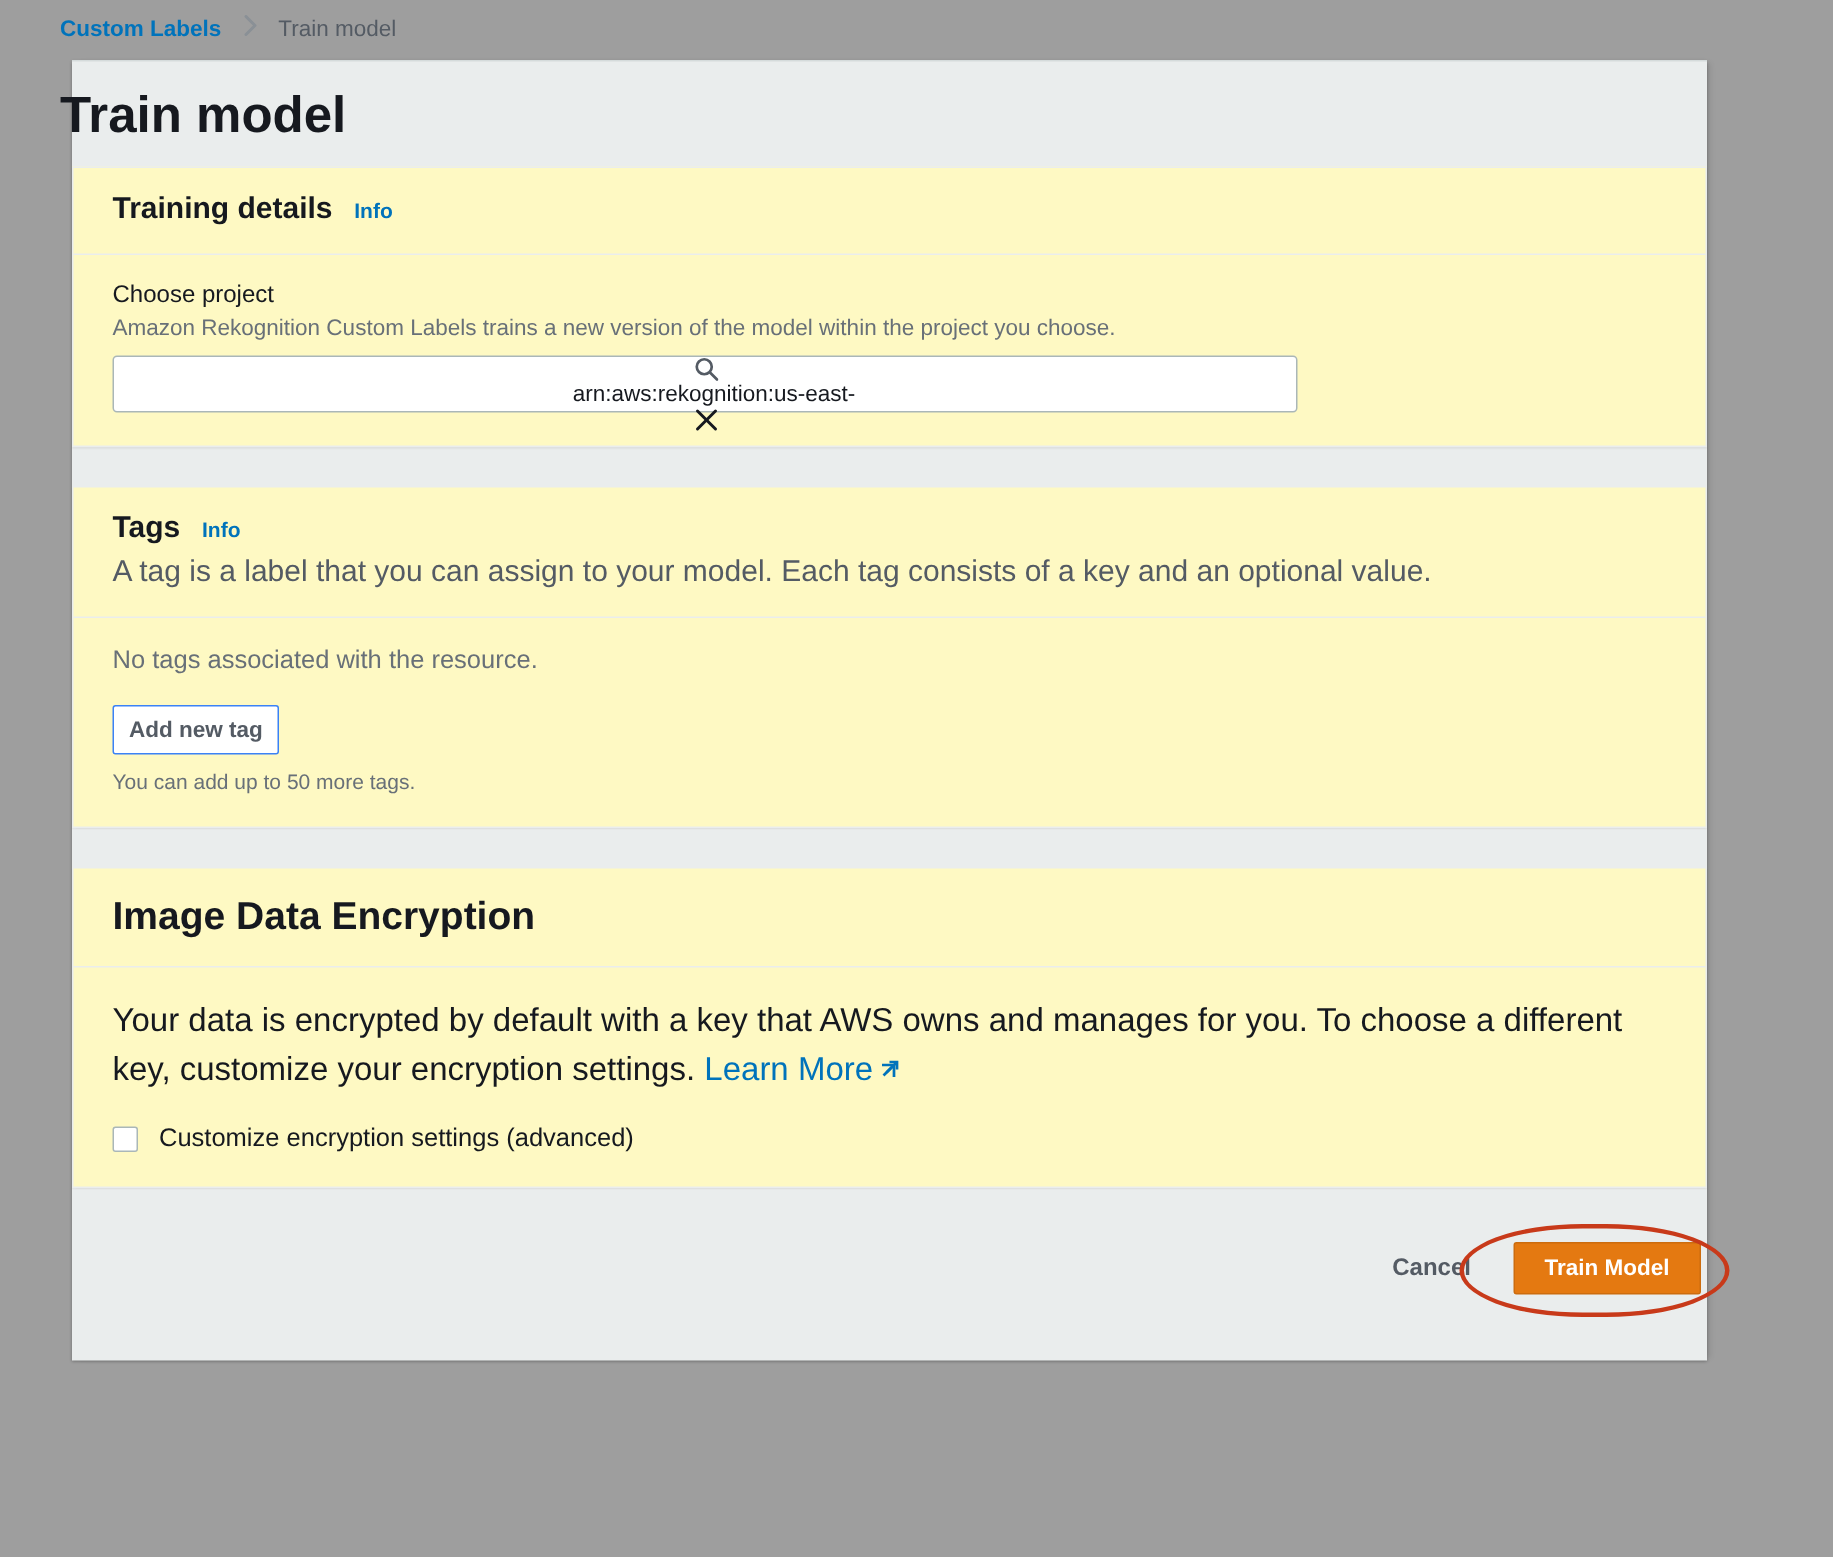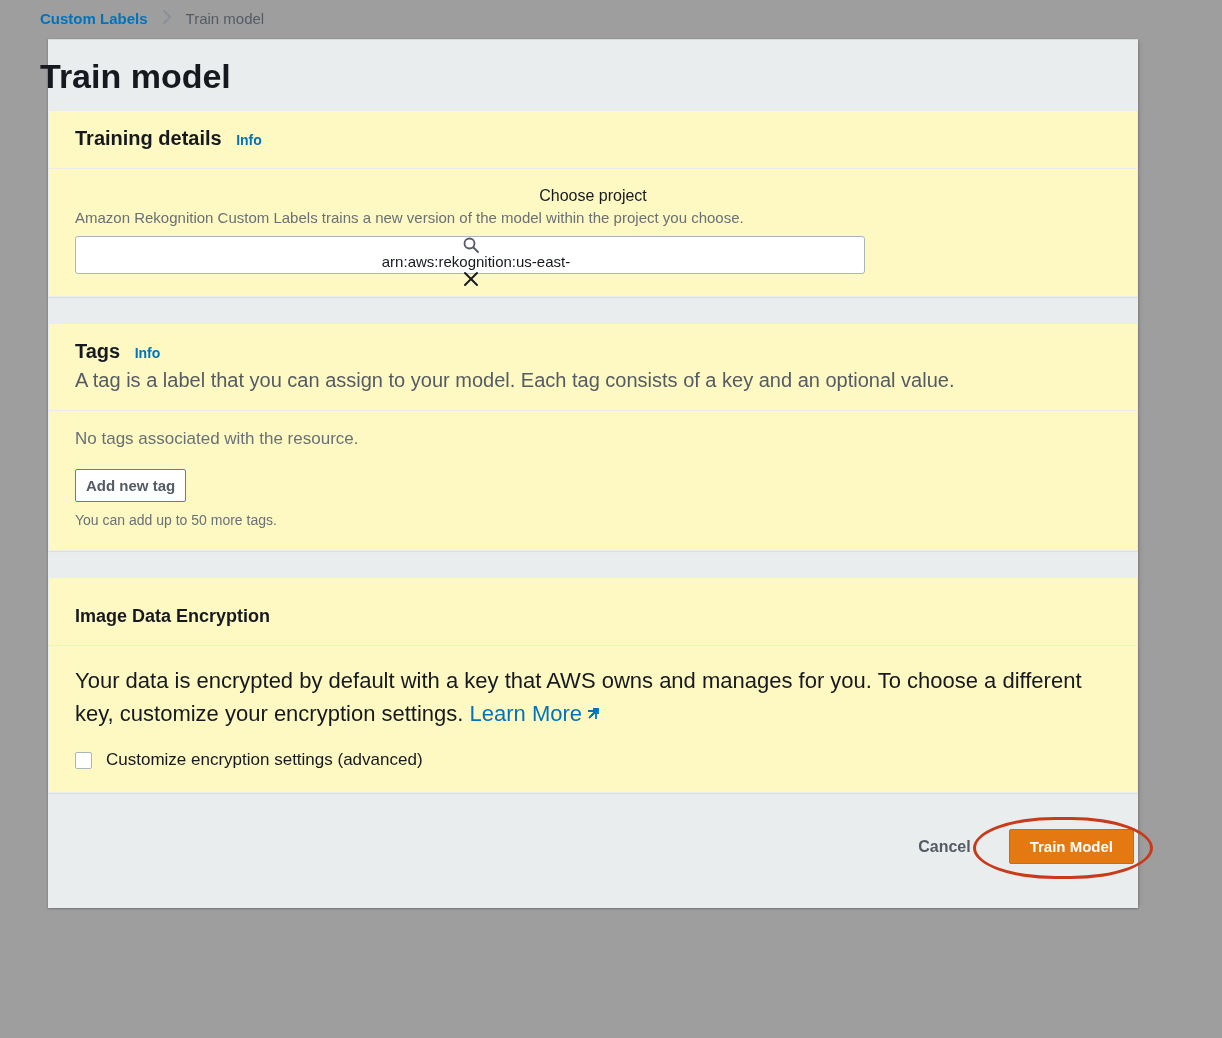--- a/index.html
+++ b/index.html
@@ -44,21 +44,20 @@
     margin-top: 6px;
   }
   .card-body {
     padding: 18px 26px 22px 26px;
   }
   .form-label {
     font-size: 16px;
     font-weight: 500;
     color: #16191f;
     margin-bottom: 4px;
-    text-align: center;
   }
   .form-hint {
     color: #687078;
     font-size: 15px;
     margin-bottom: 10px;
   }
   .search-wrap {
     display: flex;
     align-items: center;
     border: 1px solid #aab7b8;
@@ -146,21 +145,21 @@
   .checkbox-box {
     width: 17px; height: 17px;
     border: 1px solid #aab7b8;
     border-radius: 2px;
     background: #fff;
   }
   .footer-actions {
     display: flex;
     justify-content: flex-end;
     align-items: center;
-    gap: 28px;
+    gap: 18px;
     padding: 10px 0 24px 0;
     position: relative;
   }
   .btn-link {
     background: transparent;
     border: none;
     color: #545b64;
     font-weight: 700;
     font-size: 16px;
     cursor: pointer;
@@ -261,21 +260,21 @@
         </div>
         <div class="card-body">
           <div class="tags-empty">No tags associated with the resource.</div>
           <span class="btn btn-normal">Add new tag</span>
           <div class="small-hint">You can add up to 50 more tags.</div>
         </div>
       </div>
 
       <div class="card">
         <div class="card-header no-sub">
-          <span class="card-title" style="font-size:18px;margin-top:12px;">Image Data Encryption</span>
+          <span class="card-title" style="font-size:26px;">Image Data Encryption</span>
         </div>
         <div class="card-body">
           <div class="enc-text">
             <span>Your data is encrypted by default with a key that AWS owns and manages for you. To choose a different key, customize your encryption settings. </span><span class="learn-more"><span>Learn More</span><span class="ext-icon"><svg width="16" height="16" viewBox="0 0 16 16">
                     <path d="M4 4 H12 V12" stroke="#0073bb" stroke-width="1.8" fill="none"></path>
                     <path d="M12 4 L5 11" stroke="#0073bb" stroke-width="1.8"></path>
                     <rect x="1.5" y="3.5" width="10" height="10" stroke="#0073bb" stroke-width="1.8" fill="none" stroke-dasharray="0" style="display:none"></rect>
                     <path d="M6 2 H2 V14 H14 V10" stroke="#0073bb" stroke-width="1.8" fill="none" style="display:none"></path>
                     <path d="M9 2 H14 V7" stroke="#0073bb" stroke-width="1.8" fill="none"></path>
                     <line x1="14" y1="2" x2="7" y2="9" stroke="#0073bb" stroke-width="1.8"></line>

